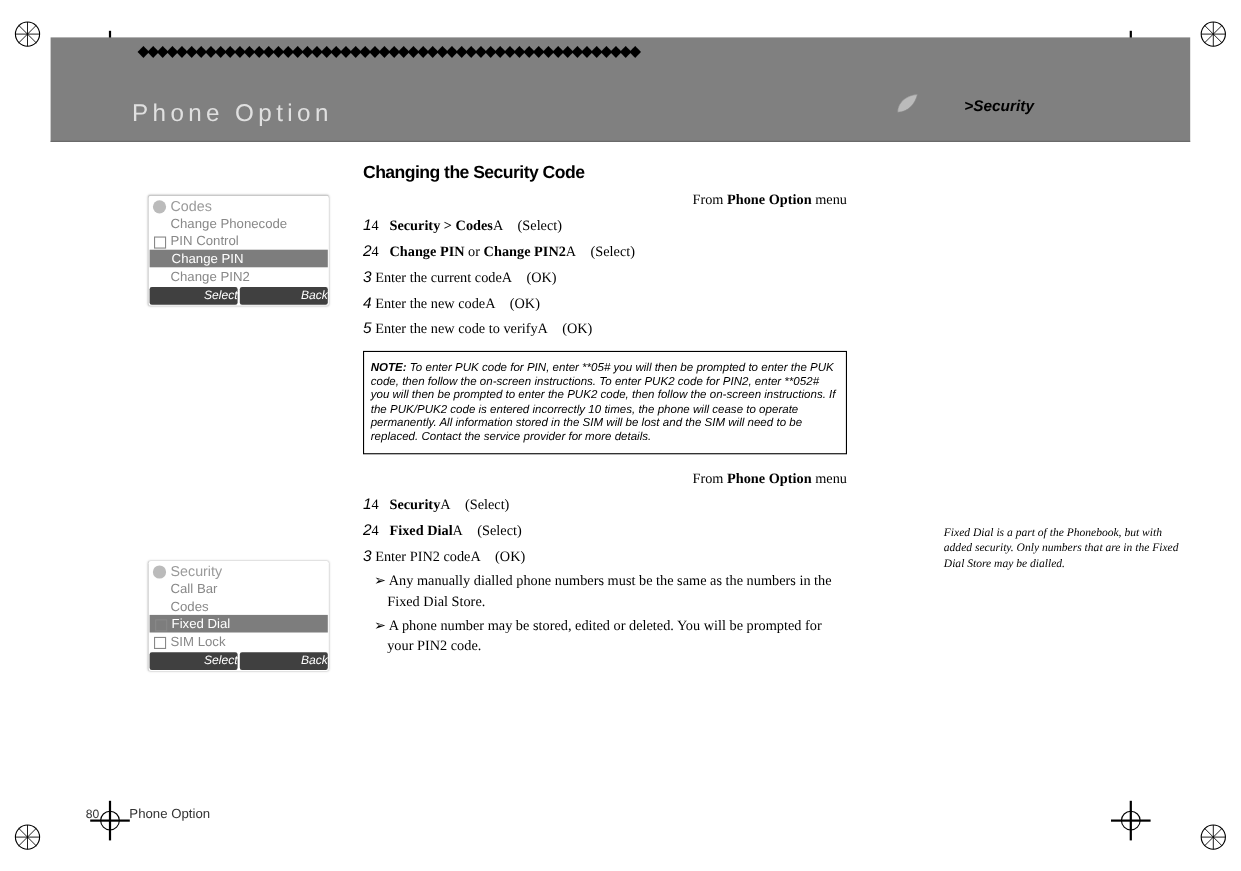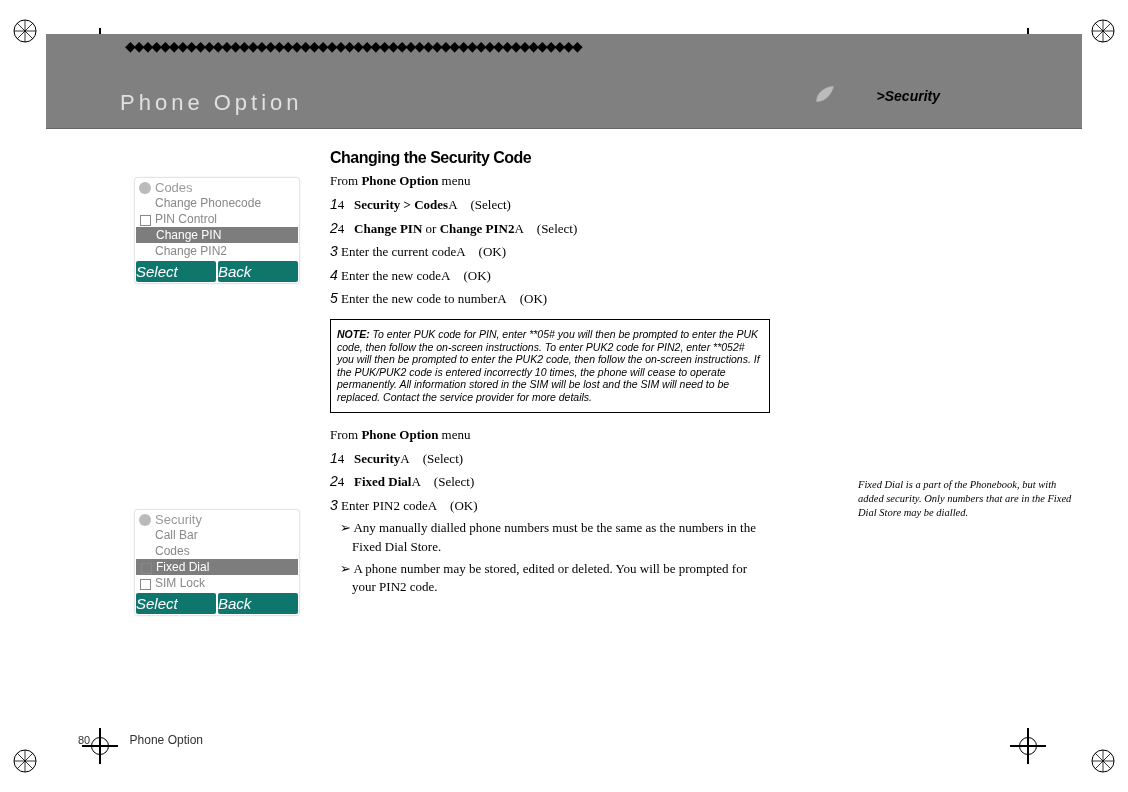--- a/index.html
+++ b/index.html
@@ -73,20 +73,21 @@
   }
   .h2 {
     font-family: Verdana, sans-serif;
     font-size: 16px;
     font-weight: bold;
     margin: 4px 0 6px 0;
     letter-spacing: -0.5px;
   }
   .intro {
     margin: 4px 0 6px 0;
+    text-align: right;
   }
   .step {
     margin: 4px 0;
     line-height: 1.4;
   }
   .stepnum {
     font-style: italic;
     font-family: Verdana, sans-serif;
     font-size: 14px;
   }
@@ -123,21 +124,21 @@
   .footer {
     position: absolute;
     bottom: 45px;
     left: 78px;
     font-family: Verdana, sans-serif;
     font-size: 12px;
     color: #333;
   }
   .footer .pnum {
     font-size: 11px;
-    margin-right: 36px;
+    margin-right: 24px;
     text-align: right;
   }
   
   .phone {
     position: absolute;
     left: 135px;
     width: 164px;
     border-radius: 2px;
     font-family: Verdana, sans-serif;
     font-size: 12px;
@@ -184,24 +185,24 @@
     border-radius: 3px;
     font-size: 11px;
     margin-top: 18px;
   }
   .phone-softkeys {
     display: flex;
     margin-top: 2px;
   }
   .phone-softkeys div {
     flex: 1;
-    background: #0f766e;
+    background: #404040;
     color: #fff;
-    text-align: left;
-    font-size: 15px;
+    text-align: right;
+    font-size: 11px;
     padding: 2px 0;
     margin: 0 1px 1px 1px;
     border-radius: 2px;
     font-style: italic;
   }
   
   .regmark {
     position: absolute;
     width: 26px;
     height: 26px;
@@ -330,21 +331,21 @@
   <div class="step">
     <span class="stepnum">2</span><span>4</span>&nbsp;&nbsp;&nbsp;<span class="bold">Change PIN</span><span> or </span><span class="bold">Change PIN2</span><span>A</span>&nbsp;&nbsp;&nbsp;&nbsp;<span>(Select)</span>
   </div>
   <div class="step">
     <span class="stepnum">3</span><span> Enter the current code</span><span>A</span>&nbsp;&nbsp;&nbsp;&nbsp;<span>(OK)</span>
   </div>
   <div class="step">
     <span class="stepnum">4</span><span> Enter the new code</span><span>A</span>&nbsp;&nbsp;&nbsp;&nbsp;<span>(OK)</span>
   </div>
   <div class="step">
-    <span class="stepnum">5</span><span> Enter the new code to number</span><span>A</span>&nbsp;&nbsp;&nbsp;&nbsp;<span>(OK)</span>
+    <span class="stepnum">5</span><span> Enter the new code to verify</span><span>A</span>&nbsp;&nbsp;&nbsp;&nbsp;<span>(OK)</span>
   </div>
 
   <div class="note-box">
     <span class="note-label">NOTE:</span><span> To enter PUK code for PIN, enter **05# you will then be prompted to enter the PUK code, then follow the on-screen instructions. To enter PUK2 code for PIN2, enter **052# you will then be prompted to enter the PUK2 code, then follow the on-screen instructions. If the PUK/PUK2 code is entered incorrectly 10 times, the phone will cease to operate permanently. All information stored in the SIM will be lost and the SIM will need to be replaced. Contact the service provider for more details.</span>
   </div>
 
   <div class="intro">
     <span>From </span><span class="bold">Phone Option</span><span> menu</span>
   </div>
   <div class="step">

